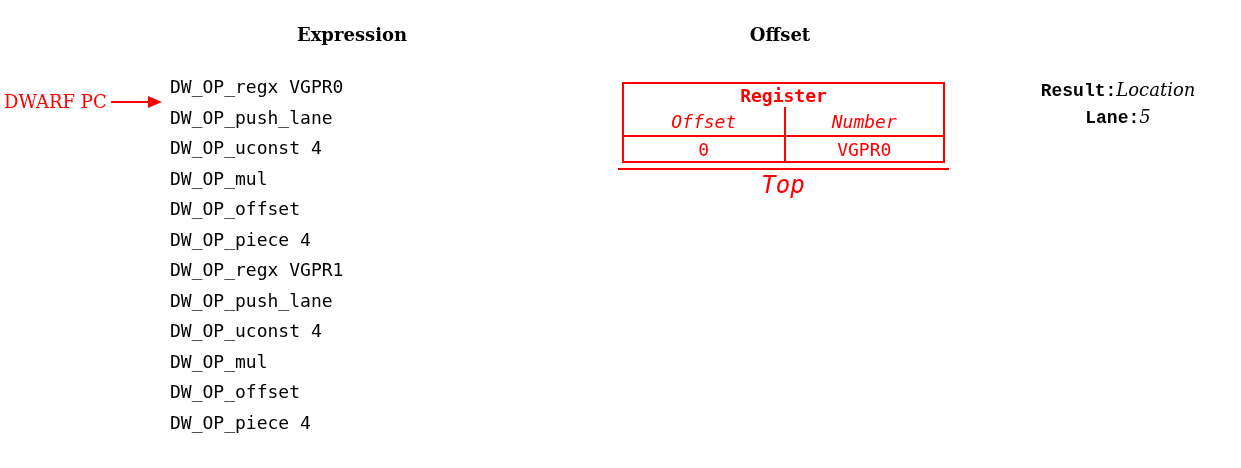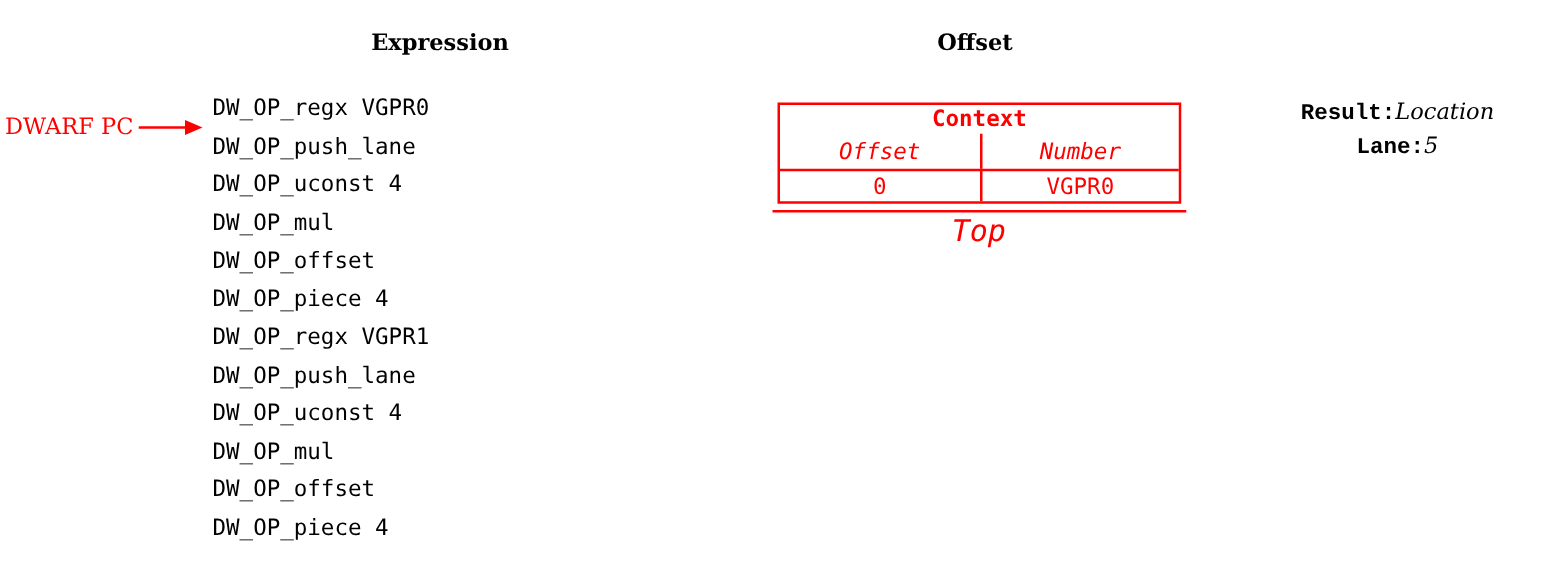--- a/index.html
+++ b/index.html
@@ -159,21 +159,21 @@
     <div class="expr-line">DW_OP_piece 4</div>
     <div class="expr-line">DW_OP_regx VGPR1</div>
     <div class="expr-line">DW_OP_push_lane</div>
     <div class="expr-line">DW_OP_uconst 4</div>
     <div class="expr-line">DW_OP_mul</div>
     <div class="expr-line">DW_OP_offset</div>
     <div class="expr-line">DW_OP_piece 4</div>
   </div>
 
   <div class="stack-table">
-    <div class="cell stack-title">Context</div>
+    <div class="cell stack-title">Register</div>
     <div class="cell col-head">Offset</div>
     <div class="cell col-head v-divide">Number</div>
     <div class="cell h-divide">0</div>
     <div class="cell h-divide v-divide">VGPR0</div>
   </div>
   <div class="stack-underline"></div>
   <div class="stack-top-label">Top</div>
 
   <div class="context-line result"><span class="ctx-key">Result:</span><span class="ctx-val">Location</span></div>
   <div class="context-line lane"><span class="ctx-key">Lane:</span><span class="ctx-val">5</span></div>

